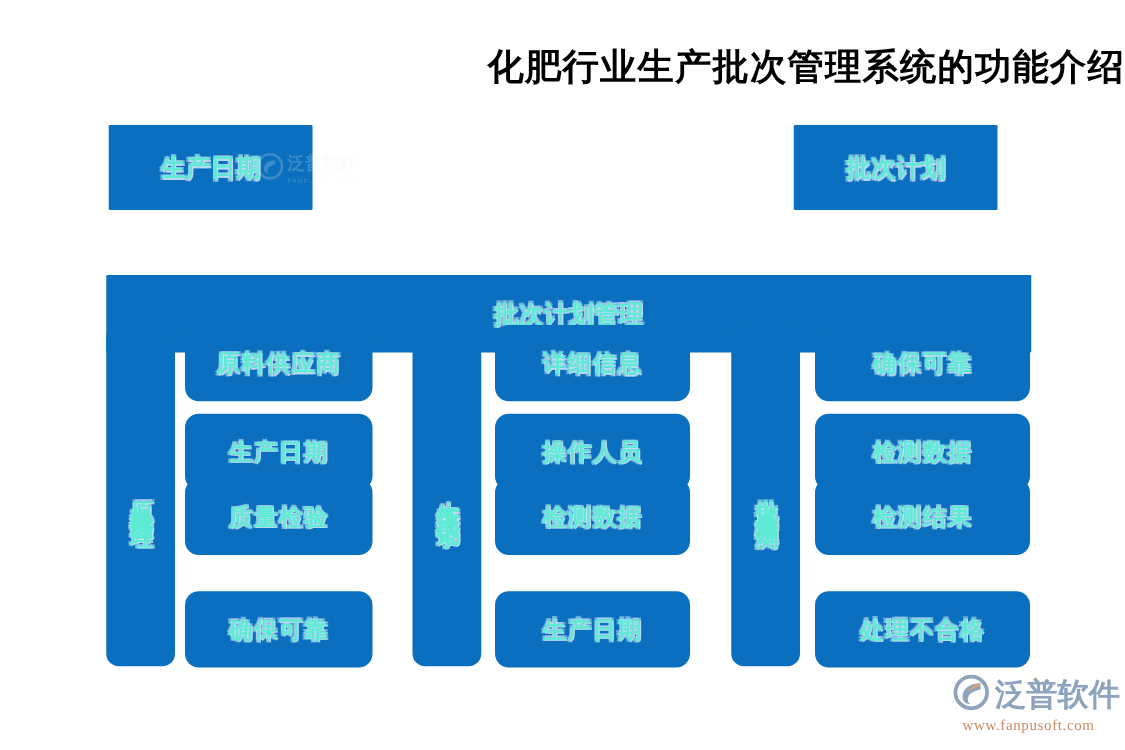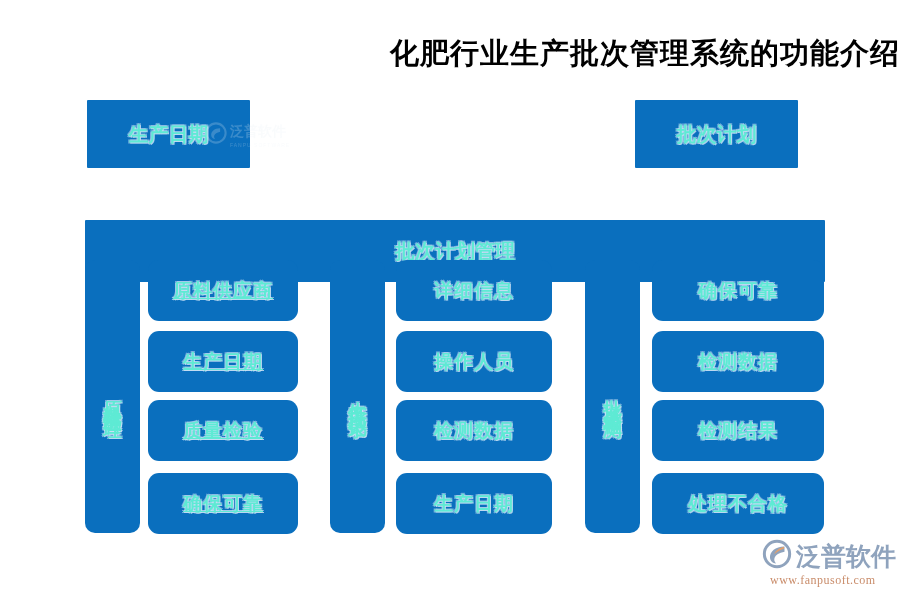--- a/index.html
+++ b/index.html
@@ -94,24 +94,24 @@
   .col-label.g2 { left: 585px; }
 
   .item {
     height: 61px;
     border-radius: 11px;
     font-size: 19px;
     letter-spacing: 1px;
   }
   .item.r0 { top: 260px; }
   .item.r1 { top: 331px; }
-  .item.r2 { top: 400px; }
+  .item.r2 { top: 383px; }
   .item.r3 { top: 473px; }
 
-  .group0 .item { left: 148px; width: 150px; text-decoration: underline; }
+  .group0 .item { left: 148px; width: 150px; }
   .group1 .item { left: 396px; width: 156px; }
   .group2 .item { left: 652px; width: 172px; }
 
   
   .watermark {
     position: absolute;
     left: 205px;
     top: 118px;
     width: 120px;
     height: 34px;

